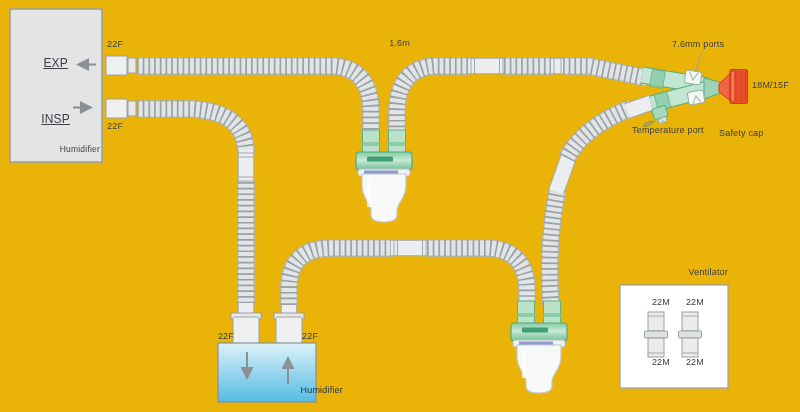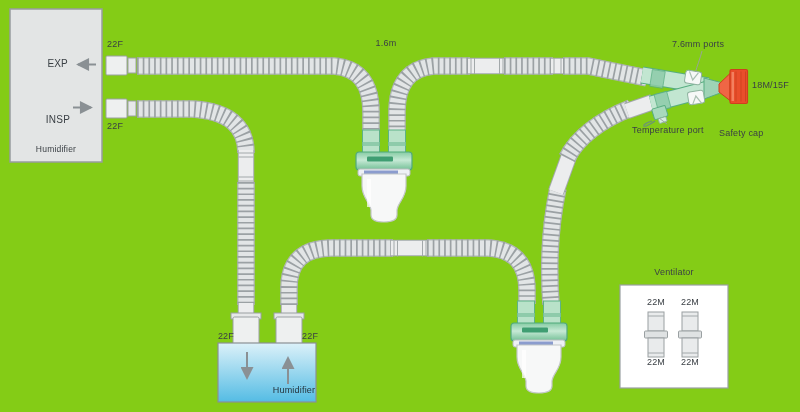--- a/index.html
+++ b/index.html
@@ -1,23 +1,23 @@
 <!DOCTYPE html>
 <html><head>
 <meta charset="utf-8">
 <style>
   html,body{margin:0;padding:0;background:#ffffff;}
   .stage{
-    position:relative;width:800px;height:412px;background:#84cc16;overflow:hidden;
+    position:relative;width:800px;height:412px;background:#eab308;overflow:hidden;
     font-family:"Liberation Sans", sans-serif;color:#3b4045;
   }
   .stage svg{position:absolute;left:0;top:0;}
   .lbl{position:absolute;font-size:9px;line-height:11px;letter-spacing:.2px;white-space:nowrap;}
-  .lbl.big{font-size:10px;}
-  .lbl.center{text-align:center;}
+  .lbl.big{font-size:12px;text-decoration:underline;}
+  .lbl.center{text-align:right;}
   .lbl.right{text-align:right;}
   
   .t-out{stroke:#b3b8ba;stroke-width:17.5;fill:none;}
   .t-body{stroke:#e2e5e6;stroke-width:15;fill:none;}
   .t-ridge{stroke:#9ba1a4;stroke-width:17.5;fill:none;stroke-dasharray:1.7 4;}
   
   .s-out{stroke:#a2a8aa;stroke-width:16.5;fill:none;}
   .s-body{stroke:#ecedee;stroke-width:14.5;fill:none;}
   .tick{stroke:#a2a8aa;stroke-width:1;}
   

